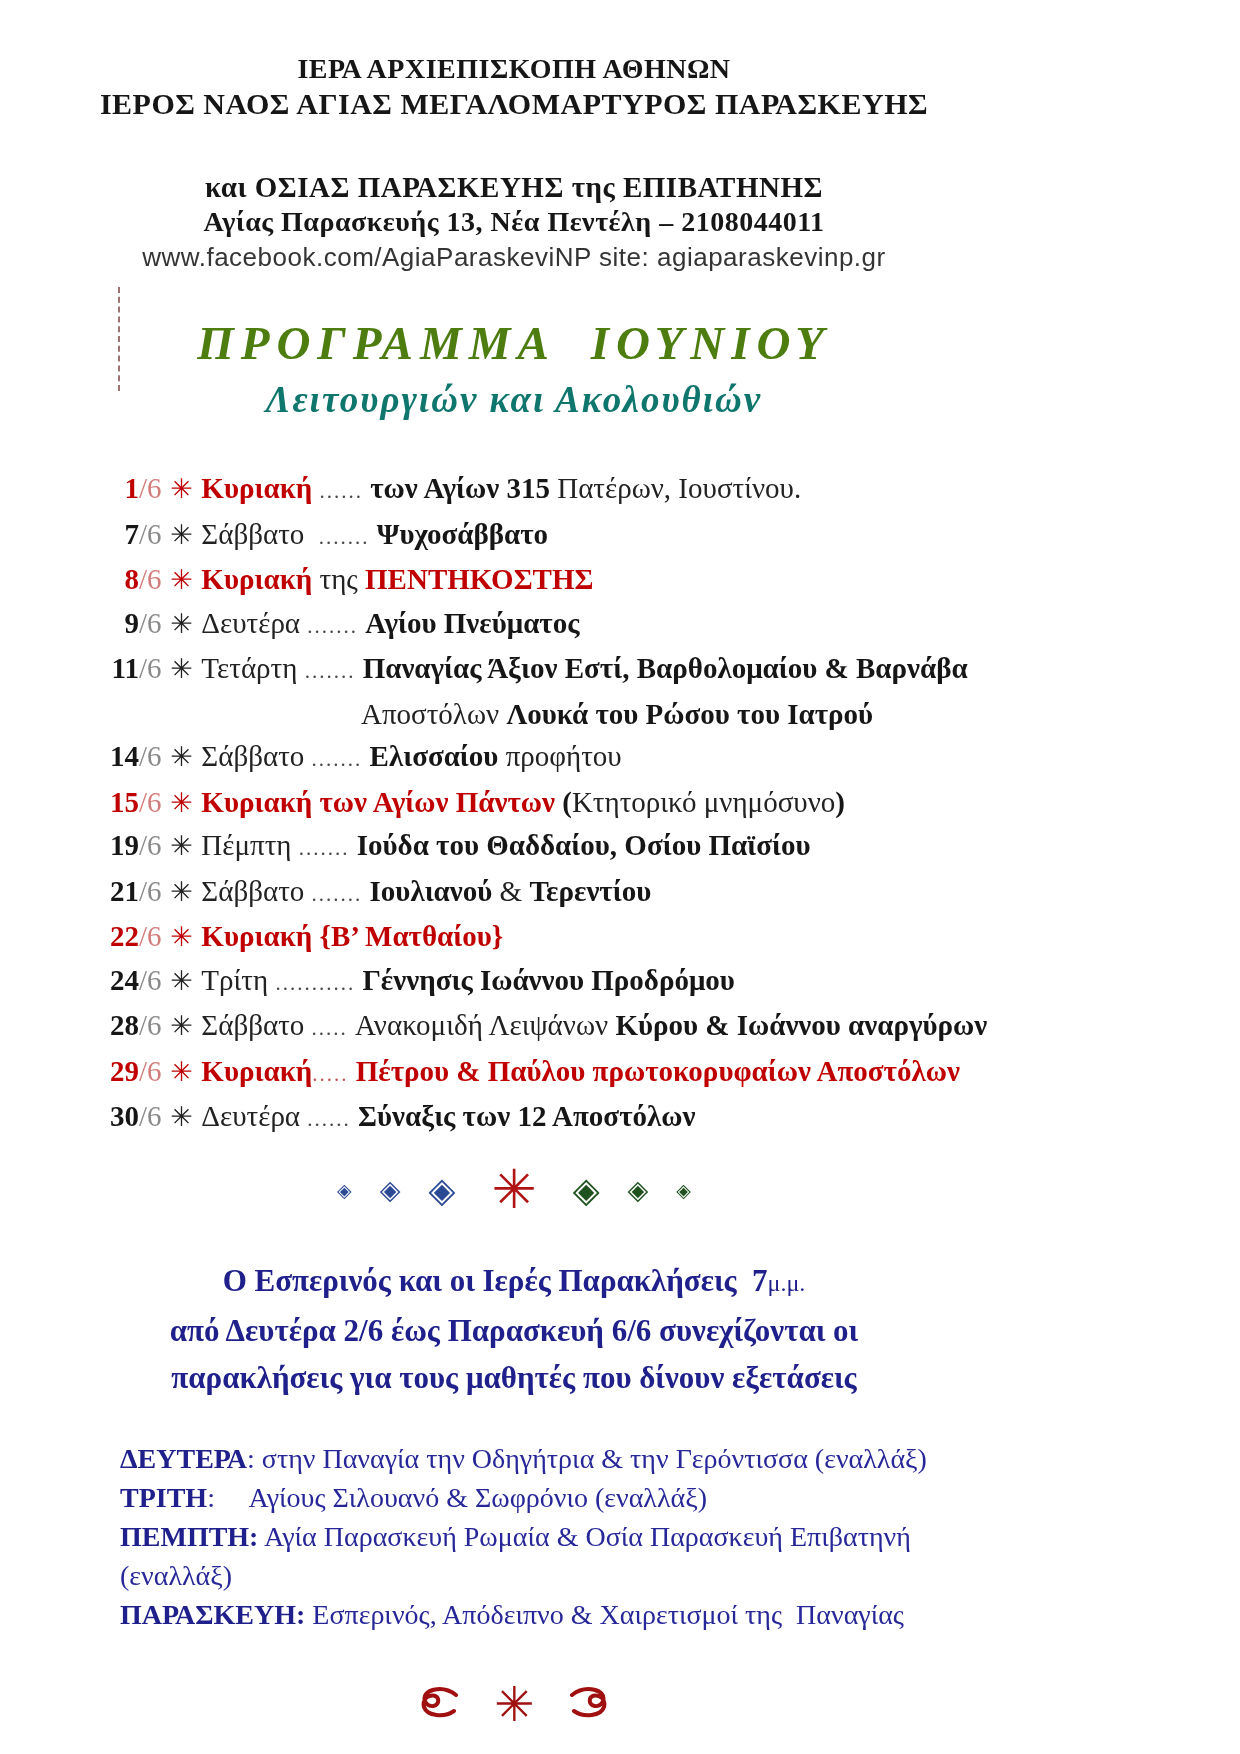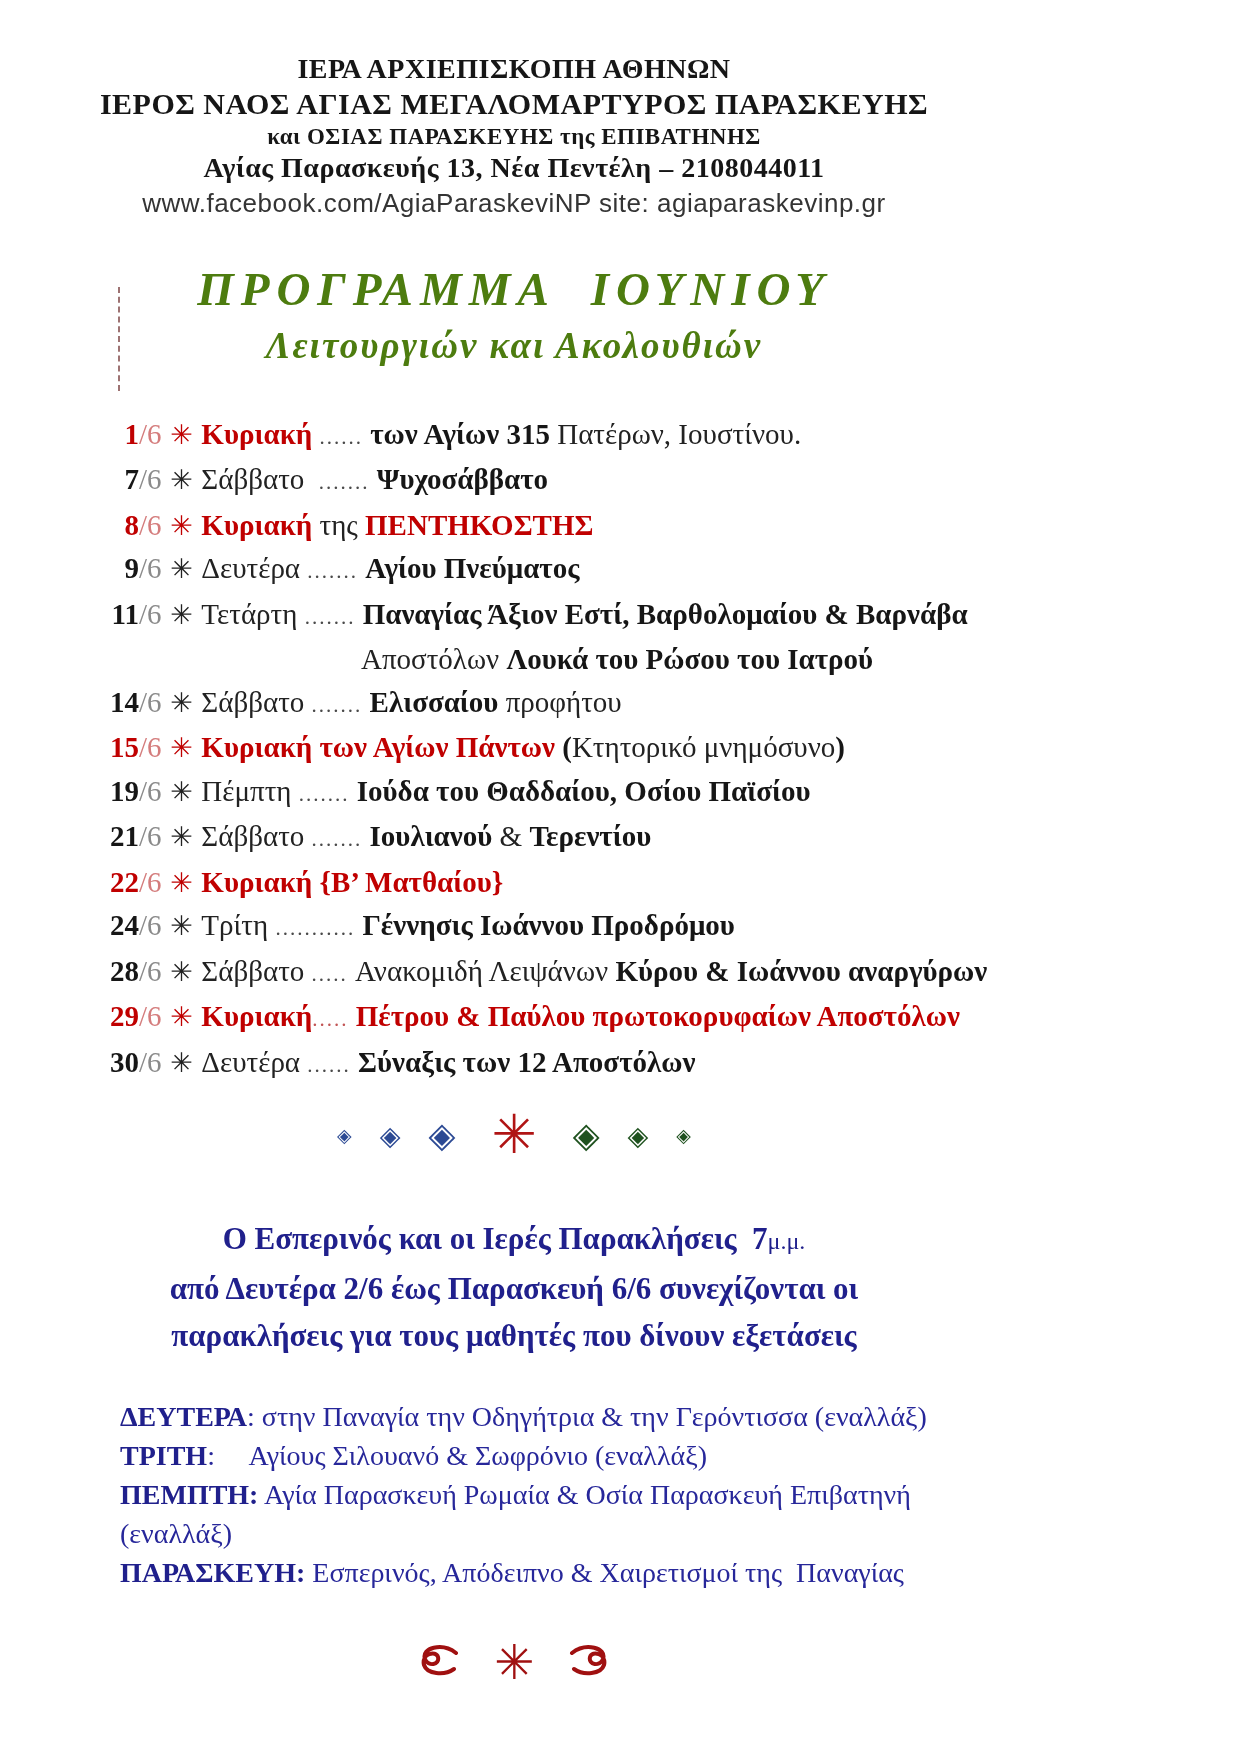--- a/index.html
+++ b/index.html
@@ -9,32 +9,32 @@
     background:#ffffff;
     font-family:"Liberation Serif", serif;
     color:#161616;
     overflow:hidden;
   }
   
   .church-header{padding-top:52px;text-align:center;line-height:1.22;}
   .hl{font-weight:bold;letter-spacing:.5px;}
   .hl1{font-size:28px;}
   .hl2{font-size:30px;}
-  .hl3{font-size:23px;}
+  .hl3{font-size:29px;margin-top:47px;}
   .hl4{font-size:28px;}
   .hl5{font-family:"Liberation Sans", sans-serif;font-weight:400;font-size:26px;color:#343434;letter-spacing:.5px;margin-top:3px;}
   
   .title-block{margin-top:42px;text-align:center;position:relative;}
   .program-title{
     font-size:47px;font-weight:bold;font-style:italic;
     color:#4d7c0f;letter-spacing:7px;white-space:pre;line-height:1.15;
   }
   .program-subtitle{
     font-size:37px;font-style:italic;font-weight:600;
-    color:#4d7c0f;letter-spacing:2px;margin-top:8px;
+    color:#0f766e;letter-spacing:2px;margin-top:8px;
   }
   .flourish{position:absolute;width:0;border-left:2px dashed #855050;opacity:.8;}
   .flourish-left{left:118px;top:287px;height:104px;}
   .flourish-right{left:1166px;top:286px;height:116px;}
   
   .schedule-list{margin:46px 18px 0 93px;font-size:29px;line-height:42.5px;}
   .schedule-row{white-space:pre-wrap;}
   .schedule-row.cont{padding-left:268px;}
   .sg{white-space:pre-wrap;}
   .num{display:inline-block;min-width:46px;text-align:right;font-weight:bold;}
@@ -49,21 +49,21 @@
   .ast{font-family:"DejaVu Sans", sans-serif;font-size:27px;}
   
   .ornament-divider{margin-top:14px;text-align:center;display:flex;justify-content:center;align-items:center;gap:28px;height:70px;}
   .db{color:#2c4a94;font-family:"DejaVu Sans", sans-serif;}
   .dg{color:#1f521f;font-family:"DejaVu Sans", sans-serif;}
   .d1{font-size:19px;}
   .d2{font-size:27px;}
   .d3{font-size:35px;}
   .dast{color:#b01414;font-family:"DejaVu Sans", sans-serif;font-size:54px;line-height:1;margin:0 8px;}
   
-  .vespers-notice{margin-top:45px;text-align:center;color:#20208c;font-size:31px;font-weight:bold;line-height:47px;}
+  .vespers-notice{margin-top:32px;text-align:center;color:#20208c;font-size:31px;font-weight:bold;line-height:47px;}
   .nb{font-weight:bold;white-space:pre-wrap;}
   .ns{font-weight:400;font-size:24px;white-space:pre-wrap;}
   
   .weekday-services{margin:38px 0 0 120px;color:#20208c;font-size:28px;line-height:39px;}
   .wb{font-weight:bold;white-space:pre-wrap;}
   .wr{font-weight:400;white-space:pre-wrap;color:#27279a;}
   
   .footer-ornament{margin-top:46px;display:flex;justify-content:center;align-items:center;gap:34px;}
   .foot-ast{color:#a01010;font-family:"DejaVu Sans", sans-serif;font-size:48px;line-height:1;}
   .curl{display:block;}

